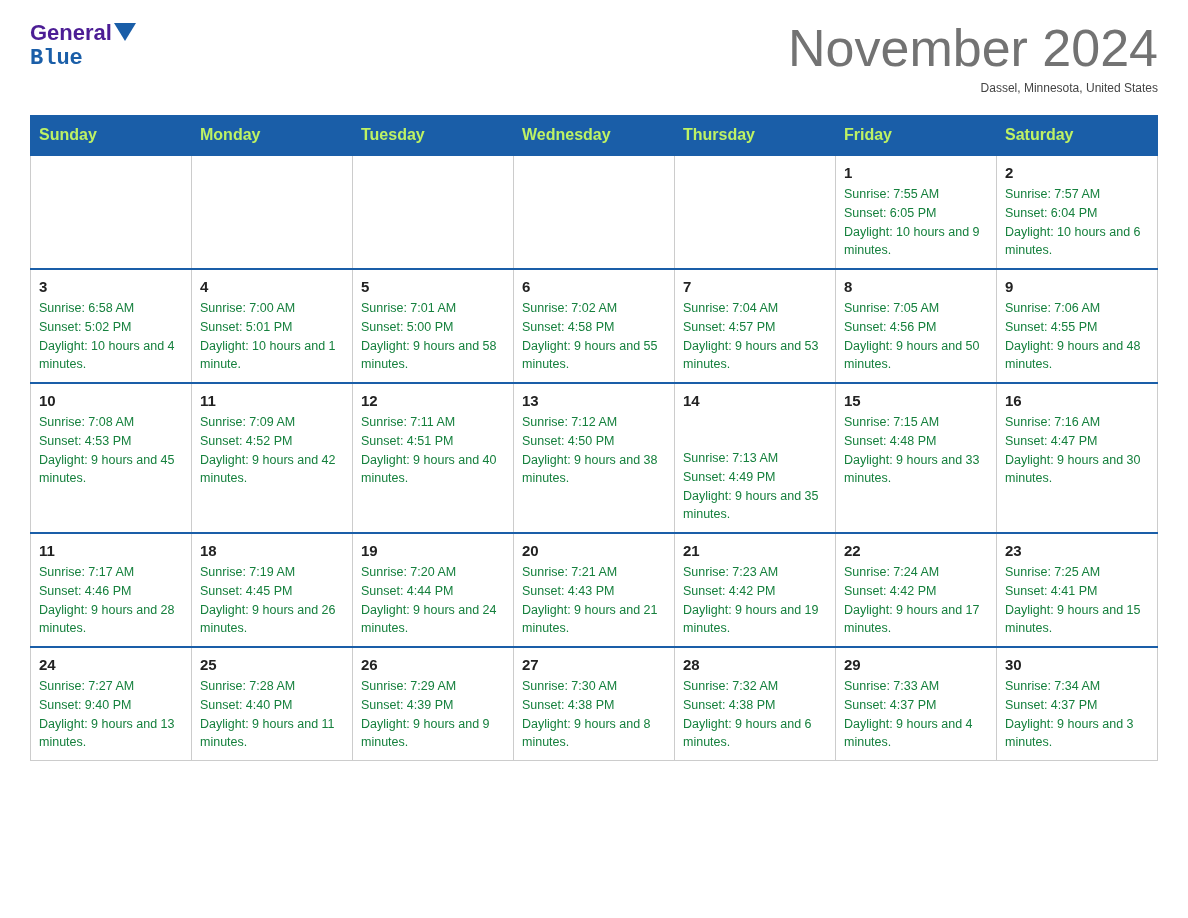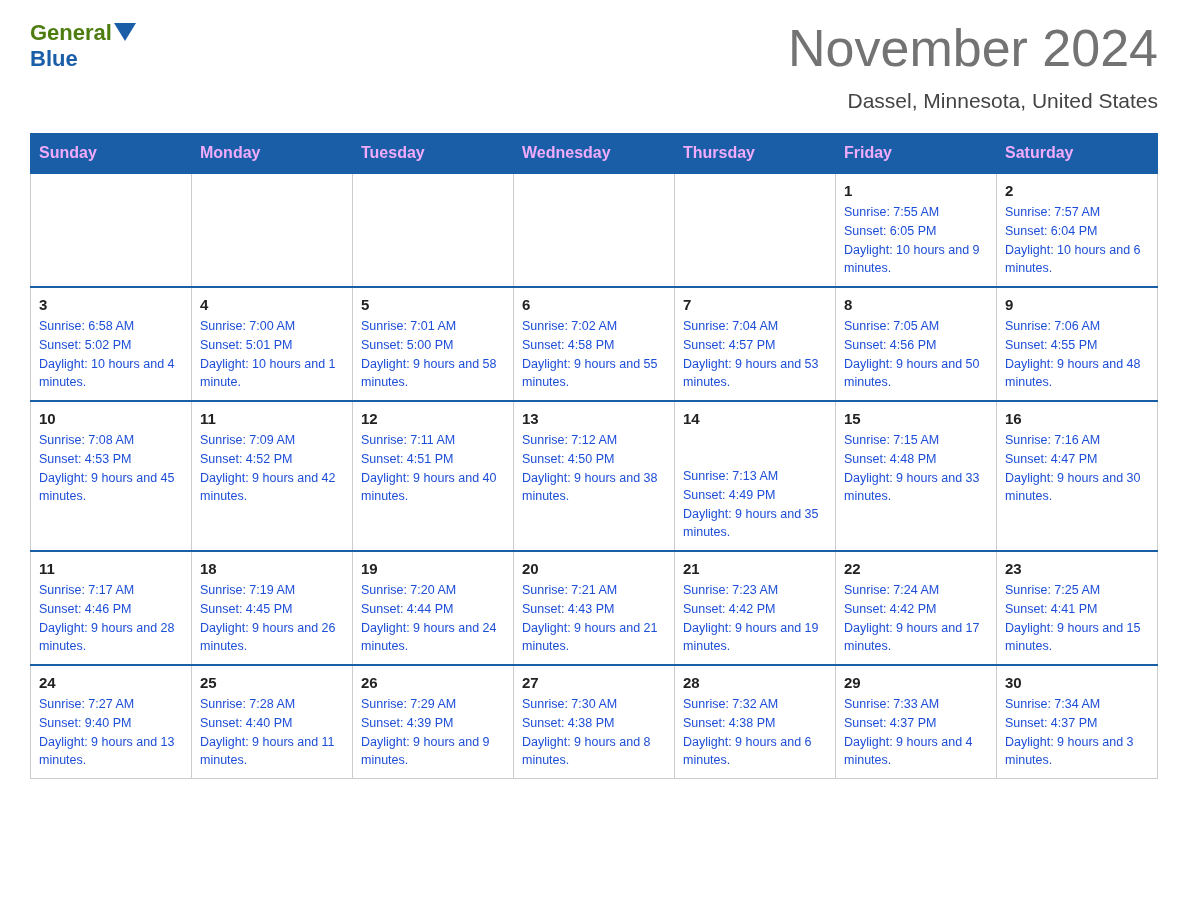--- a/index.html
+++ b/index.html
@@ -17,49 +17,50 @@
       margin-bottom: 20px;
     }
     .logo {
       display: flex;
       flex-direction: column;
       align-items: flex-start;
     }
     .logo-text {
       font-size: 22px;
       font-weight: bold;
-      color: #4d7c0f;
+      color: #4c1d95;
     }
     .logo-blue-text {
       color: #1a5ea8;
       font-size: 22px;
       font-weight: bold;
+      font-family: Liberation Mono, monospace;
     }
     .title-block {
       text-align: right;
     }
     .month-title {
       font-size: 52px;
       font-weight: normal;
       color: #737373;
       line-height: 1.1;
     }
     .location {
-      font-size: 21px;
+      font-size: 12px;
       color: #444;
-      margin-top: 12px;
+      margin-top: 4px;
     }
     .calendar {
       width: 100%;
       border-collapse: collapse;
       border: 1px solid #aaa;
     }
     .calendar th {
       background-color: #1a5ea8;
-      color: #f0abfc;
+      color: #bef264;
       font-size: 16px;
       font-weight: bold;
       padding: 10px 8px;
       text-align: left;
       border: 1px solid #1a5ea8;
     }
     .calendar td {
       vertical-align: top;
       padding: 8px;
       border: 1px solid #ccc;
@@ -72,21 +73,21 @@
     .day-number {
       font-size: 15px;
       font-weight: bold;
       color: #222;
       display: block;
       margin-bottom: 4px;
     }
     .day-info {
       font-size: 12.5px;
       line-height: 1.5;
-      color: #1d4ed8;
+      color: #15803d;
     }
     .empty-cell {
       background: #fff;
     }
     .calendar tr td {
       border-top: 2px solid #1a5ea8;
     }
     .calendar thead tr th {
       border-top: 1px solid #1a5ea8;
     }

